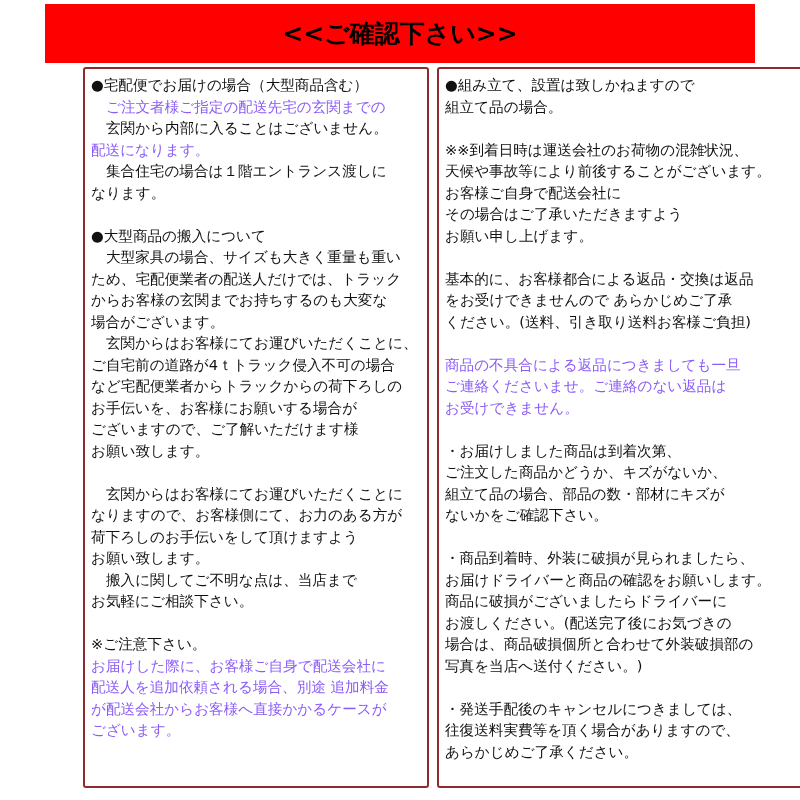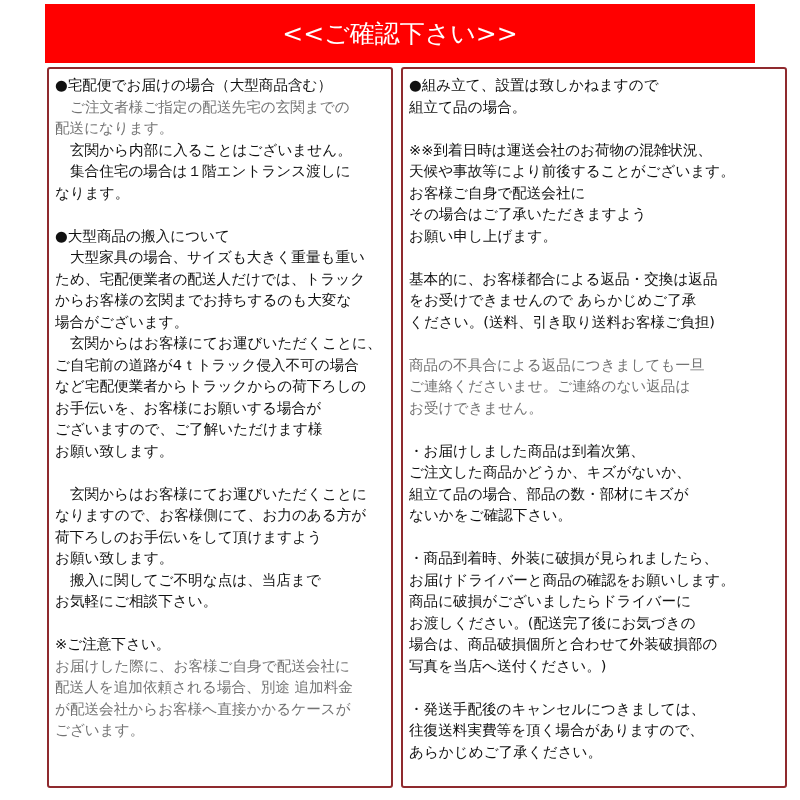--- a/index.html
+++ b/index.html
@@ -1,43 +1,43 @@
 <!DOCTYPE html>
 <html><head>
   <meta charset="utf-8">
   <style>
     html, body { margin: 0; padding: 0; background: #ffffff; }
     body { width: 800px; height: 800px; position: relative; overflow: hidden;
            font-family: "DejaVu Sans", "Liberation Sans", sans-serif; color: #111; }
     .header { position: absolute; left: 45px; top: 4px; width: 710px; height: 59px;
-              background: #ff0000; color: #ffffff; display: flex; align-items: center;
-              justify-content: center; font-size: 25px; letter-spacing: 0px; }
+              background: #ff0000; color: #000000; display: flex; align-items: center;
+              justify-content: center; font-size: 25px; letter-spacing: 0px; font-weight: bold; }
     .box { position: absolute; top: 67px; height: 721px; box-sizing: border-box;
            border: 2px solid #8f2a2e; border-radius: 3px; background: #fff;
-           padding: 5px 0 0 6px; font-size: 14.6px; line-height: 21.5px; }
+           padding: 5px 0 0 6px; font-size: 14.6px; line-height: 21.5px; margin-left: 36px; }
     .box.left { left: 47px; width: 346px; }
     .box.right { left: 401px; width: 386px; }
     .line { white-space: nowrap; display: block; min-height: 21.5px; }
-    .red { color: #737373; }
+    .red { color: #8b5cf6; }
     .indent { padding-left: 15px; }
     .spacer { display: block; height: 21.5px; }
   </style>
 </head>
 <body>
 
 <div class="header">
   <span>&lt;&lt;ご確認下さい&gt;&gt;</span>
 </div>
 
 <div class="box left" id="left-box">
     <div>
       <span class="line">●宅配便でお届けの場合（大型商品含む）</span>
       <span class="line red indent">ご注文者様ご指定の配送先宅の玄関までの</span>
+      <span class="line indent">玄関から内部に入ることはございません。</span>
       <span class="line red">配送になります。</span>
-      <span class="line indent">玄関から内部に入ることはございません。</span>
       <span class="line indent">集合住宅の場合は１階エントランス渡しに</span>
       <span class="line">なります。</span>
     </div>
     <span class="spacer"></span>
     <div>
       <span class="line">●大型商品の搬入について</span>
       <span class="line indent">大型家具の場合、サイズも大きく重量も重い</span>
       <span class="line">ため、宅配便業者の配送人だけでは、トラック</span>
       <span class="line">からお客様の玄関までお持ちするのも大変な</span>
       <span class="line">場合がございます。</span>

